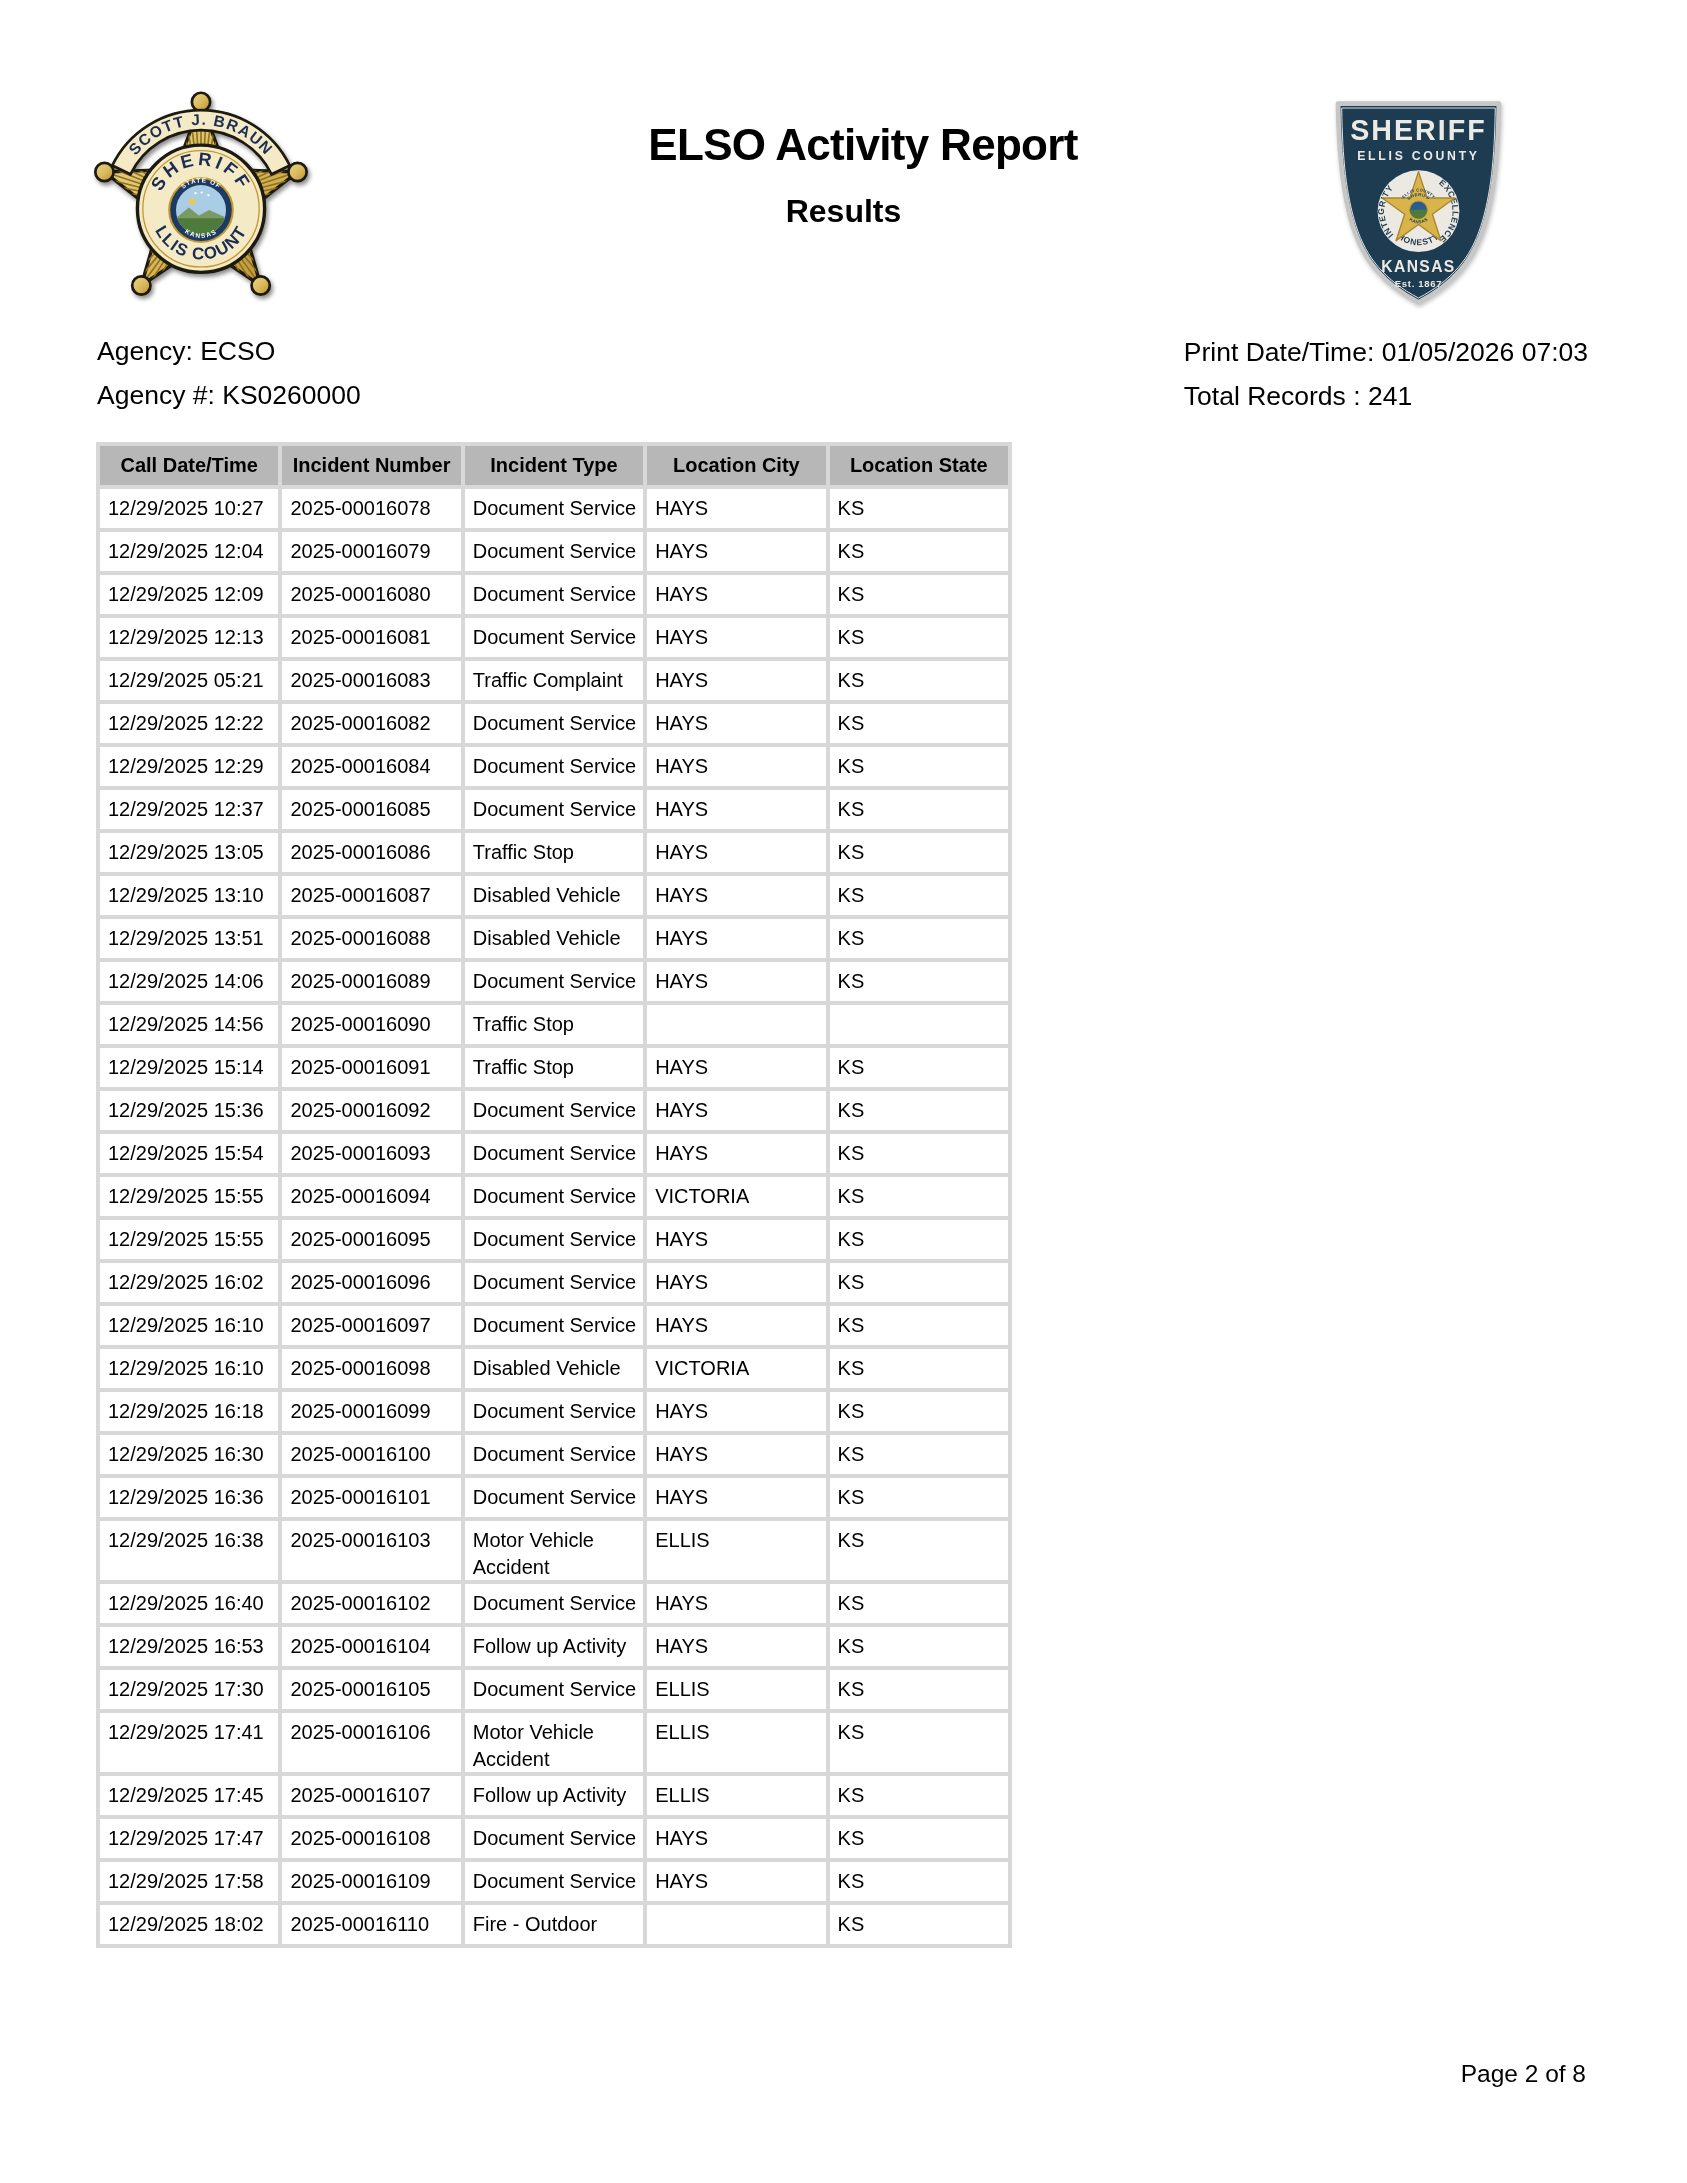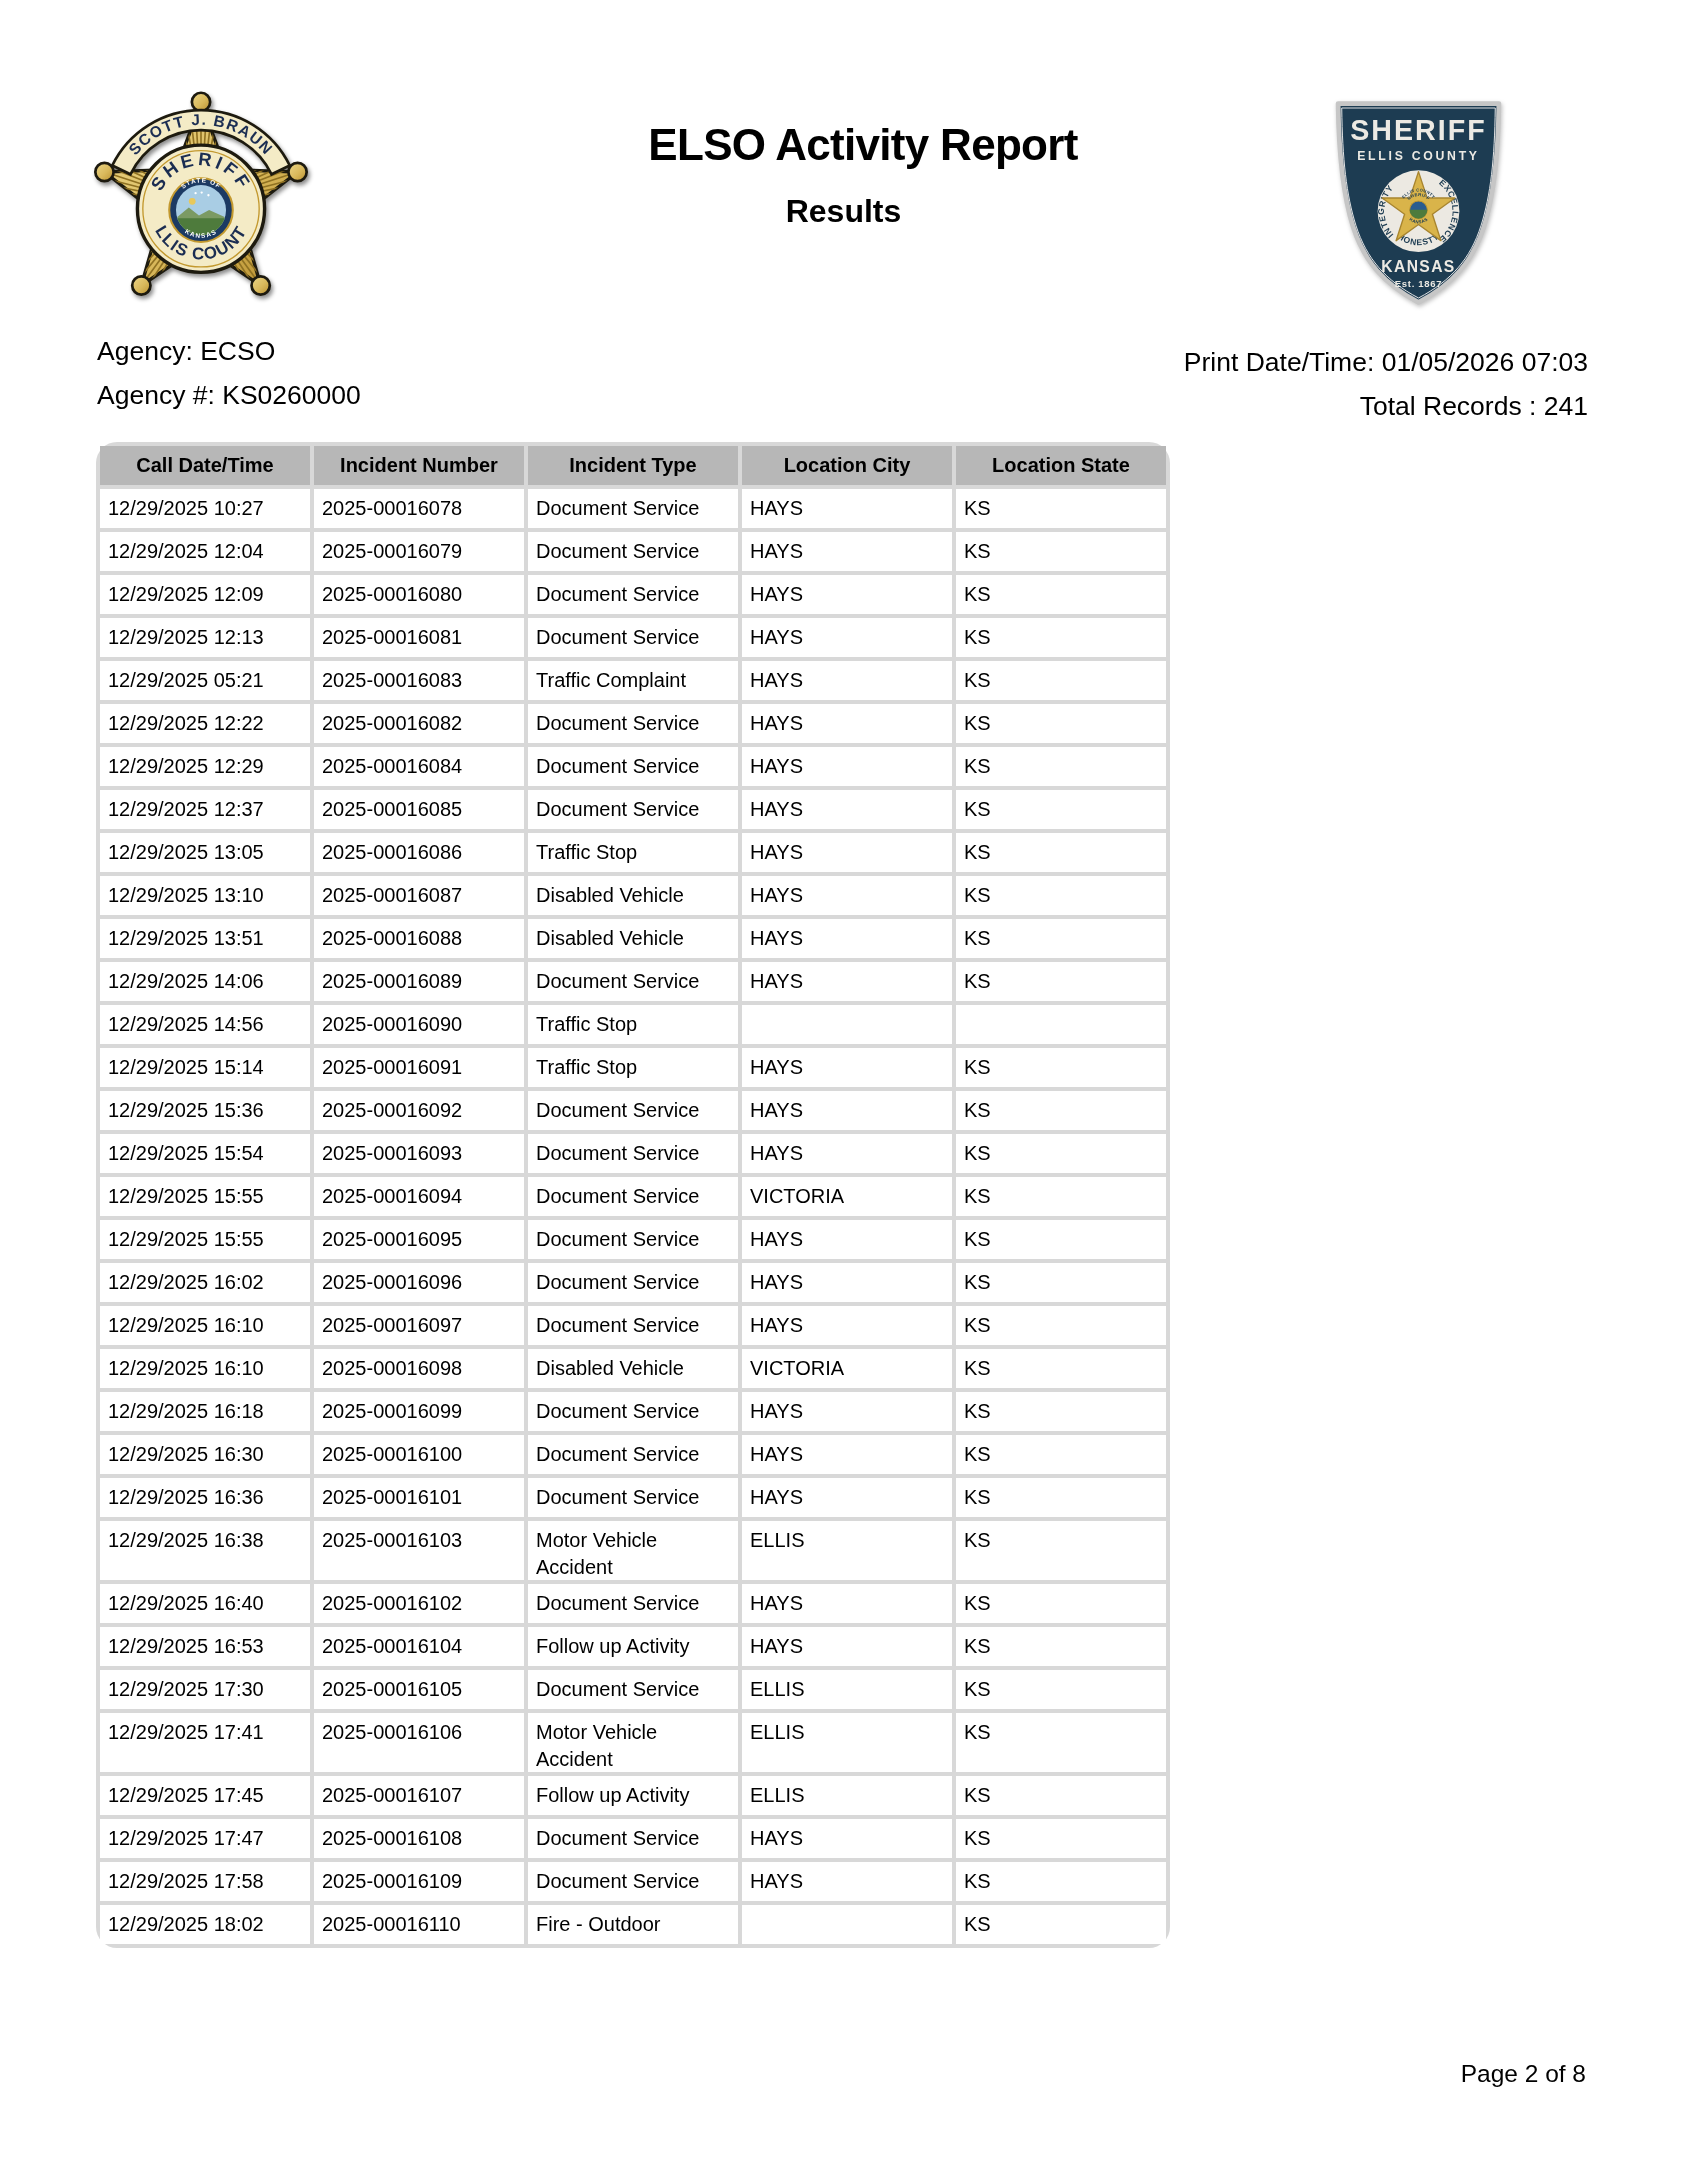--- a/index.html
+++ b/index.html
@@ -11,36 +11,35 @@
     color:#000;
     overflow:hidden;
   }
 
   
   .title-block{position:absolute;left:0;top:123px;width:1687px;text-align:center;}
   .report-title{font-size:44px;font-weight:bold;letter-spacing:-0.7px;line-height:1;margin-left:39px;}
   .report-subtitle{font-size:32px;font-weight:bold;margin-top:28px;line-height:1;}
 
   .agency-block{position:absolute;left:97px;top:329px;font-size:26.5px;line-height:44px;}
-  .right-block{position:absolute;right:99px;top:340px;font-size:26.5px;line-height:44px;text-align:right;}
+  .right-block{position:absolute;right:99px;top:330px;font-size:26.5px;line-height:44px;}
   .lbl{font-weight:normal;}
 
   .badge-star{position:absolute;left:91px;top:87px;width:220px;height:230px;
     filter:drop-shadow(2.6px 3.3px 2px rgba(0,0,0,0.45));}
   .badge-patch{position:absolute;left:1323px;top:94px;width:191px;height:218px;
     filter:drop-shadow(1.3px 2px 2px rgba(0,0,0,0.25));}
 
   
   table.incidents{
     position:absolute;left:96px;top:442px;
-    width:1074px;
+    width:916px;
     border-collapse:separate;border-spacing:4px;
     background:#d8d8d8;
     table-layout:fixed;
-    border-radius:21px;
   }
   table.incidents th{
     background:#b7b7b7;
     font-size:20px;font-weight:bold;color:#000;
     height:39px;box-sizing:border-box;
     text-align:center;vertical-align:middle;
     padding:0 2.6px;
   }
   table.incidents td{
     background:#ffffff;

